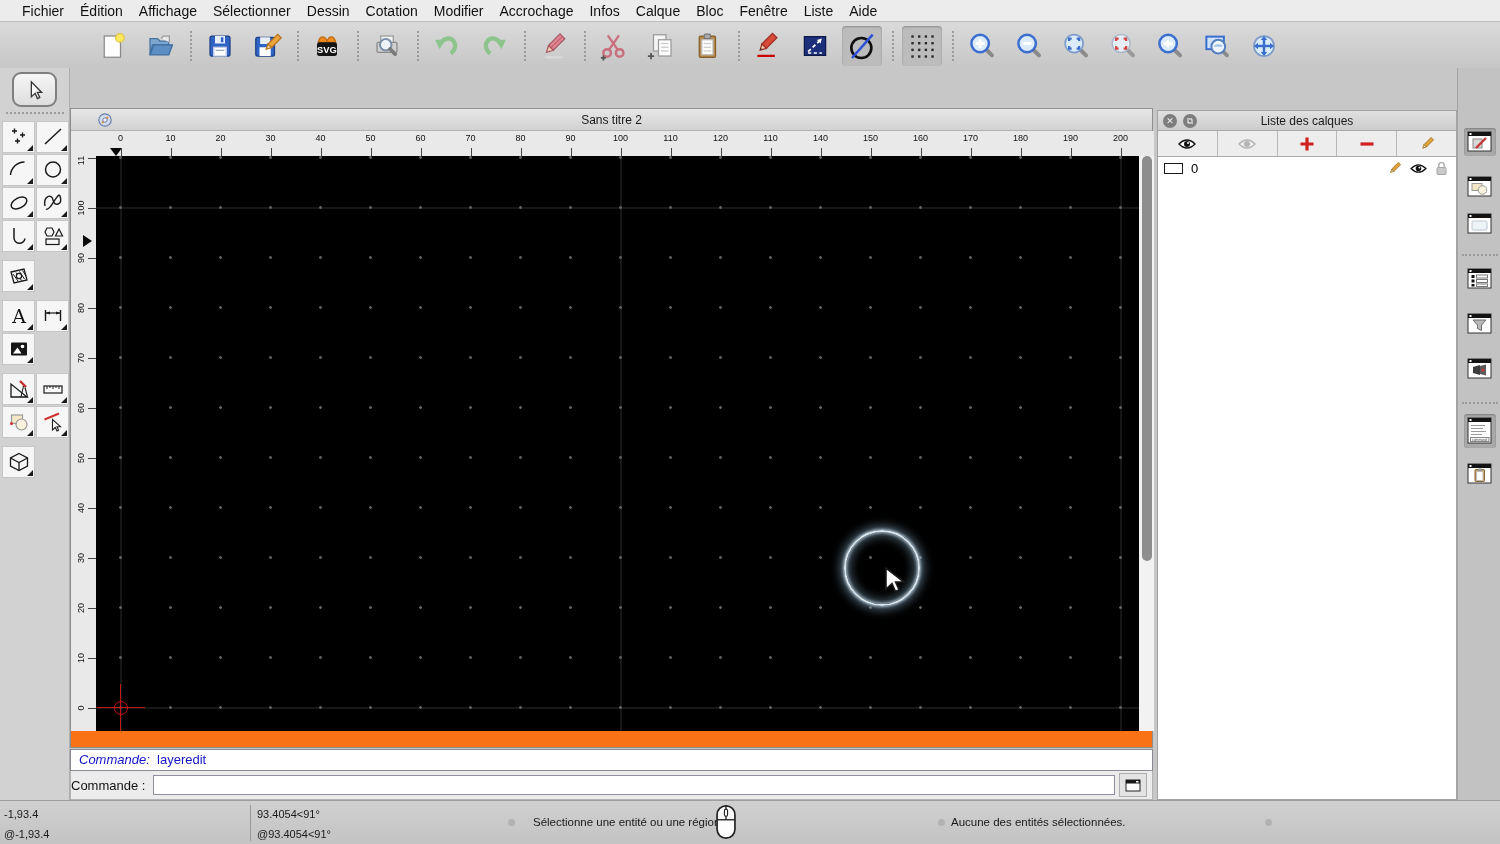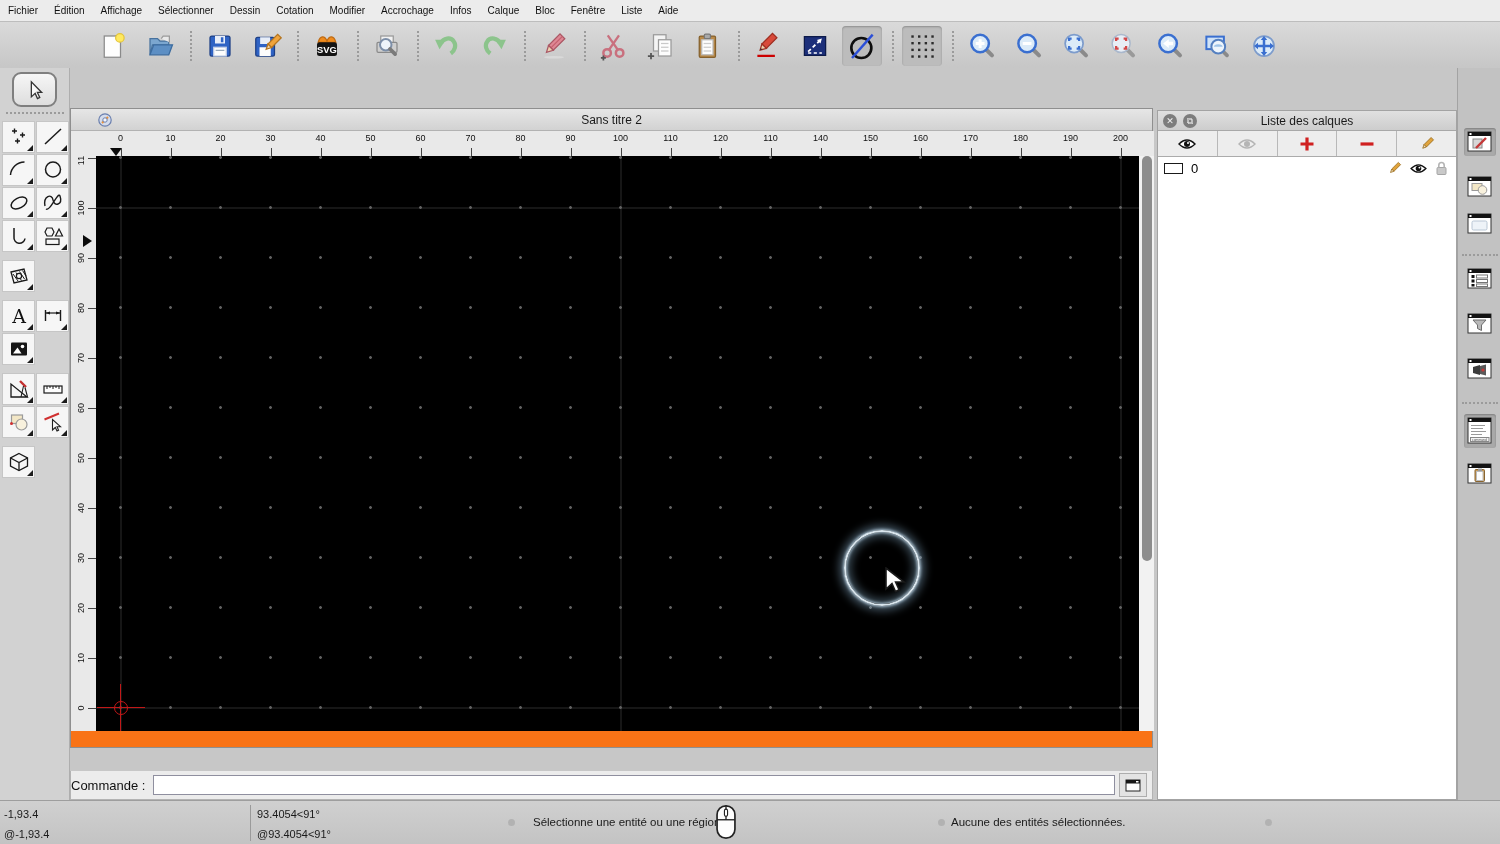--- a/index.html
+++ b/index.html
@@ -5,21 +5,21 @@
   * { margin:0; padding:0; box-sizing:border-box; }
   html,body { background:#888; }
   #app {
     position:relative; width:1500px; height:844px; overflow:hidden;
     font-family:"Liberation Sans", sans-serif; background:#c7c7c7;
     -webkit-font-smoothing:antialiased;
   }
   
   #menubar { position:absolute; left:0; top:0; width:1500px; height:22px;
     background:#ececec; border-bottom:1px solid #bdbdbd;
-    display:flex; align-items:center; font-size:10px; color:#111; }
+    display:flex; align-items:center; padding-left:14px; font-size:14px; color:#111; }
   .mitem { padding:0 8px; white-space:nowrap; }
   
   #toolbar { position:absolute; left:0; top:22px; width:1500px; height:48px;
     background:linear-gradient(#dadada,#c6c6c6); border-bottom:1px solid #a8a8a8;
     display:flex; align-items:center; padding-left:93px; }
   .tbtn { width:40px; height:40px; display:flex; align-items:center; justify-content:center;
     border-radius:4px; flex:0 0 auto; margin-right:7px; }
   .tbtn.pressed { background:#bcbcbc; box-shadow:inset 0 1px 2px rgba(0,0,0,.25); }
   .tsep { width:2px; height:30px; border-left:2px dotted #9b9b9b; margin:0 8px 0 3px; flex:0 0 auto; }
   
@@ -655,20 +655,24 @@
             <svg width="22" height="30" viewBox="0 0 22 30">
               <polygon points="2,1 2,22 8,16.5 11.5,24.5 15.2,22.8 11.6,15 20,15" fill="#fdfdfd" stroke="#1a1a1a" stroke-width="1.6"></polygon>
             </svg>
           </div>
       </div>
       <div id="vscroll">
           <div class="thumb"></div>
         </div>
     </div>
 
+    <div id="cmdhistory">
+      <span class="lbl">Commande:</span>
+      <span>&nbsp;</span><span>layeredit</span>
+    </div>
     <div id="cmdrow">
       <span class="plabel">Commande :</span>
       <input id="cmdinput" type="text" value="" style="">
       <div id="cmdwinbtn">
           <svg width="16" height="13" viewBox="0 0 16 13">
             <rect x="1" y="1" width="14" height="11" fill="#fff" stroke="#222"></rect>
             <rect x="1" y="1" width="14" height="3.5" fill="#181818"></rect>
             <rect x="11" y="2" width="2.5" height="1.5" fill="#fff"></rect>
           </svg>
         </div>

